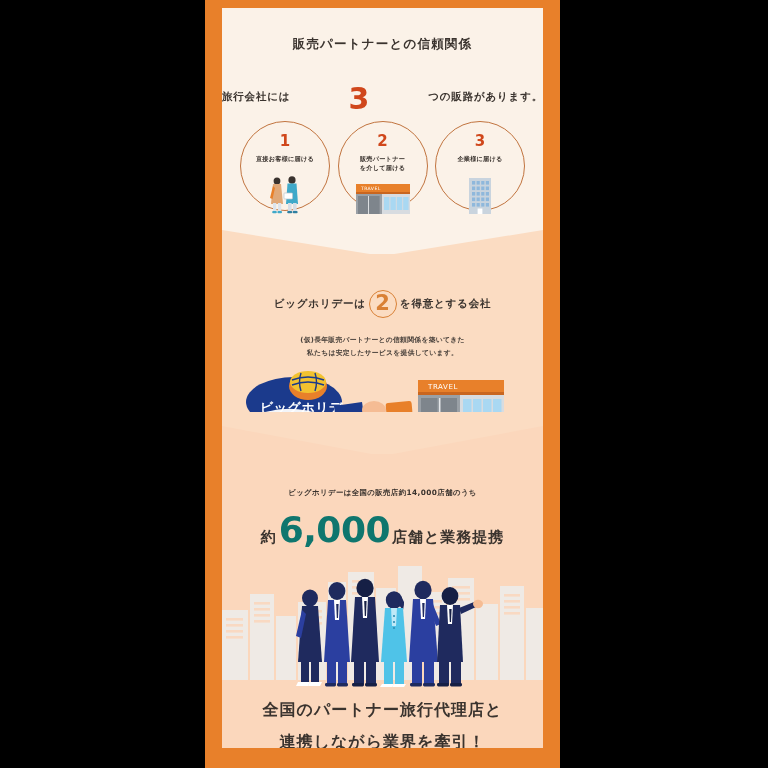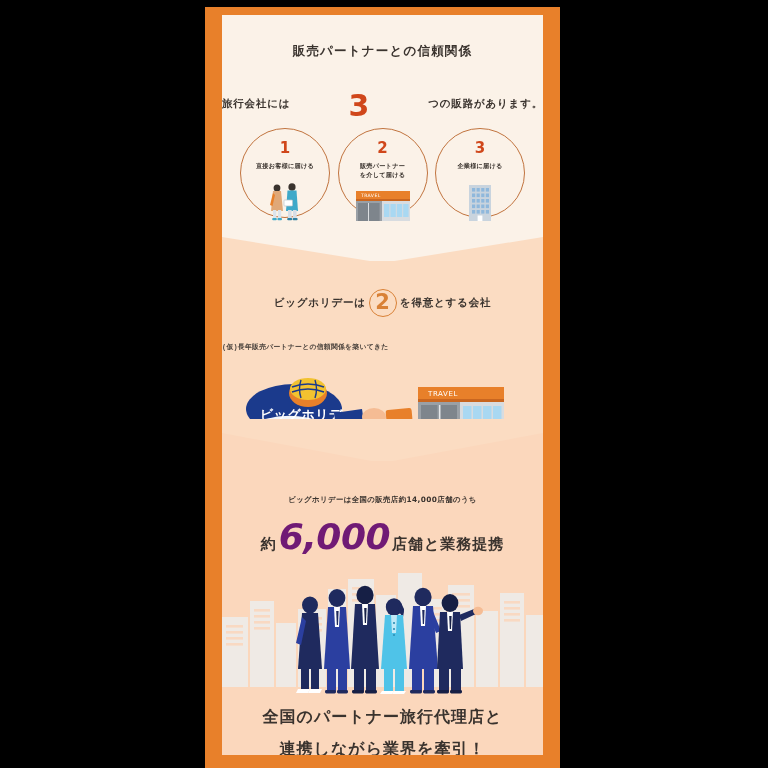--- a/index.html
+++ b/index.html
@@ -6,21 +6,20 @@
   html, body {
     width: 768px; height: 768px;
     background: #000000;
     font-family: "DejaVu Sans", "Liberation Sans", sans-serif;
     overflow: hidden;
   }
   .stage {
     position: relative;
     width: 768px; height: 709px;
     background: #000000;
-    margin-top: 7px;
   }
   
   .frame {
     position: absolute;
     left: 205px; top: 0px;
     width: 355px; height: 768px;
     background: #E8802A;
   }
   
   .panel {
@@ -88,42 +87,43 @@
     position: absolute; left: 0; width: 321px;
   }
 
   
   .sec2 {
     position: absolute; left: 0; top: 246px;
     width: 321px; height: 200px;
     background: #FBDCC2;
   }
   .sec2-lead {
-    position: absolute; top: 28px; left: 0; width: 321px;
+    position: absolute; top: 36px; left: 0; width: 321px;
     text-align: left;
     font-size: 10.5px; font-weight: bold; color: #3A332E;
     letter-spacing: 0.8px;
     display: flex; align-items: center; justify-content: center;
   }
   .circle2 {
     display: inline-flex; align-items: center; justify-content: center;
     width: 28px; height: 28px;
     border: 1.2px solid #D98136;
     border-radius: 50%;
     margin: 0 3px;
     position: relative; top: 0px;
   }
   .circle2 span {
     font-size: 21px; font-weight: bold; color: #D98136; line-height: 1;
     position: relative; top: -1px;
   }
   .sec2-sub {
     position: absolute; top: 80px; left: 0; width: 321px;
+    text-align: center;
     font-size: 6.8px; font-weight: bold; color: #4A423C;
-    line-height: 1.9; letter-spacing: 0.3px; font-family: Liberation Mono, monospace;
+    line-height: 1.9; letter-spacing: 0.3px;
   }
   .sec2-art {
     position: absolute; top: 112px; left: 0; width: 321px; height: 70px;
   }
 
   
   .sec3 {
     position: absolute; left: 0; top: 446px;
     width: 321px; height: 294px;
     background: #FBDCC2;
@@ -137,22 +137,22 @@
   .sec3-big {
     position: absolute; top: 58px; left: 0; width: 321px;
     text-align: center;
     color: #3A332E;
     display: flex; align-items: baseline; justify-content: center;
   }
   .sec3-big .pre, .sec3-big .post {
     font-size: 15px; font-weight: bold; letter-spacing: 1px;
   }
   .sec3-big .num {
-    font-size: 36px; font-weight: bold; color: #701a75;
-    line-height: 1; margin: 0 2px; letter-spacing: -0.5px; font-style: italic;
+    font-size: 36px; font-weight: bold; color: #0f766e;
+    line-height: 1; margin: 0 2px; letter-spacing: -0.5px;
   }
   .sec3-art {
     position: absolute; top: 104px; left: 0; width: 321px; height: 132px;
   }
   .sec3-foot {
     position: absolute; top: 240px; left: 0; width: 321px;
     text-align: center;
     font-size: 16px; font-weight: bold; color: #3A332E;
     line-height: 2.0; letter-spacing: 1px;
   }
@@ -269,20 +269,21 @@
       <div class="sec2-lead">
         <span>ビッグホリデーは</span>
         <span class="circle2">
           <span>2</span>
         </span>
         <span>を得意とする会社</span>
       </div>
 
       <div class="sec2-sub">
         <div>(仮)長年販売パートナーとの信頼関係を築いてきた</div>
+        <div>私たちは安定したサービスを提供しています。</div>
       </div>
 
       <div class="sec2-art">
         <svg width="321" height="70" viewBox="0 0 321 70">
 
           <ellipse cx="72" cy="36" rx="48" ry="25" fill="#1B3A8C"></ellipse>
 
           <path d="M44 46 Q72 38 104 50 Q78 60 46 54 Z" fill="#FFFFFF" opacity="0.95"></path>
 
           <ellipse cx="86" cy="20" rx="19" ry="14" fill="#E8802A"></ellipse>

